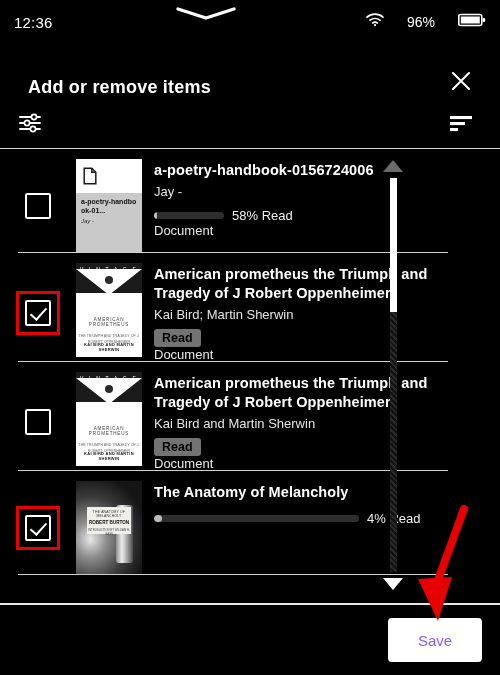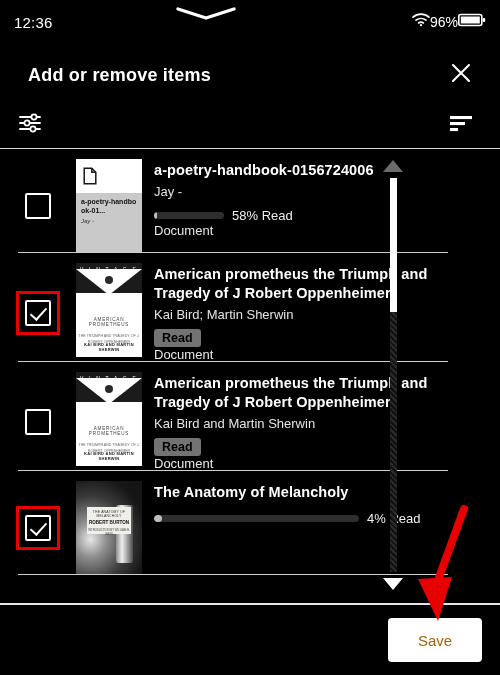--- a/index.html
+++ b/index.html
@@ -21,34 +21,34 @@
     position: absolute; top: 0; left: 0;
     width: 500px; height: 44px;
     display: flex; align-items: center;
     padding: 0 14px;
   }
   .status-time {
     font-size: 15px; color: #fff; letter-spacing: .2px;
   }
   .status-right {
     margin-left: auto;
-    display: flex; align-items: center; gap: 0;
+    display: flex; align-items: center; gap: 23px;
   }
   .status-batt-pct { font-size: 14px; color: #fff; }
   .pull-handle {
     position: absolute; top: 6px; left: 50%;
     transform: translateX(-50%);
     width: 64px; height: 16px;
   }
 
   
   .titlebar {
     position: absolute; top: 52px; left: 0;
     width: 500px; height: 46px;
-    display: flex; align-items: center;
+    display: flex; align-items: flex-end;
     padding: 0 24px 0 28px;
   }
   .title-text {
     font-size: 18px; font-weight: bold; color: #fff;
     letter-spacing: .2px;
   }
   .close-btn {
     margin-left: auto;
     width: 30px; height: 30px;
     display: flex; align-items: center; justify-content: center;
@@ -258,21 +258,21 @@
     position: absolute; bottom: 70px; left: 0;
     width: 500px; height: 2px; background: #e6e6e6;
   }
   .bottombar {
     position: absolute; bottom: 0; left: 0;
     width: 500px; height: 70px;
     display: flex; align-items: center; justify-content: flex-end;
     padding-right: 18px;
   }
   .save-btn {
-    background: #fff; color: #a16207;
+    background: #fff; color: #8b5cf6;
     font-size: 15px;
     width: 94px; height: 44px;
     border: none; border-radius: 4px;
     display: flex; align-items: center; justify-content: center;
     cursor: pointer;
   }
 
   
   .red-arrow {
     position: absolute; left: 408px; top: 505px;

